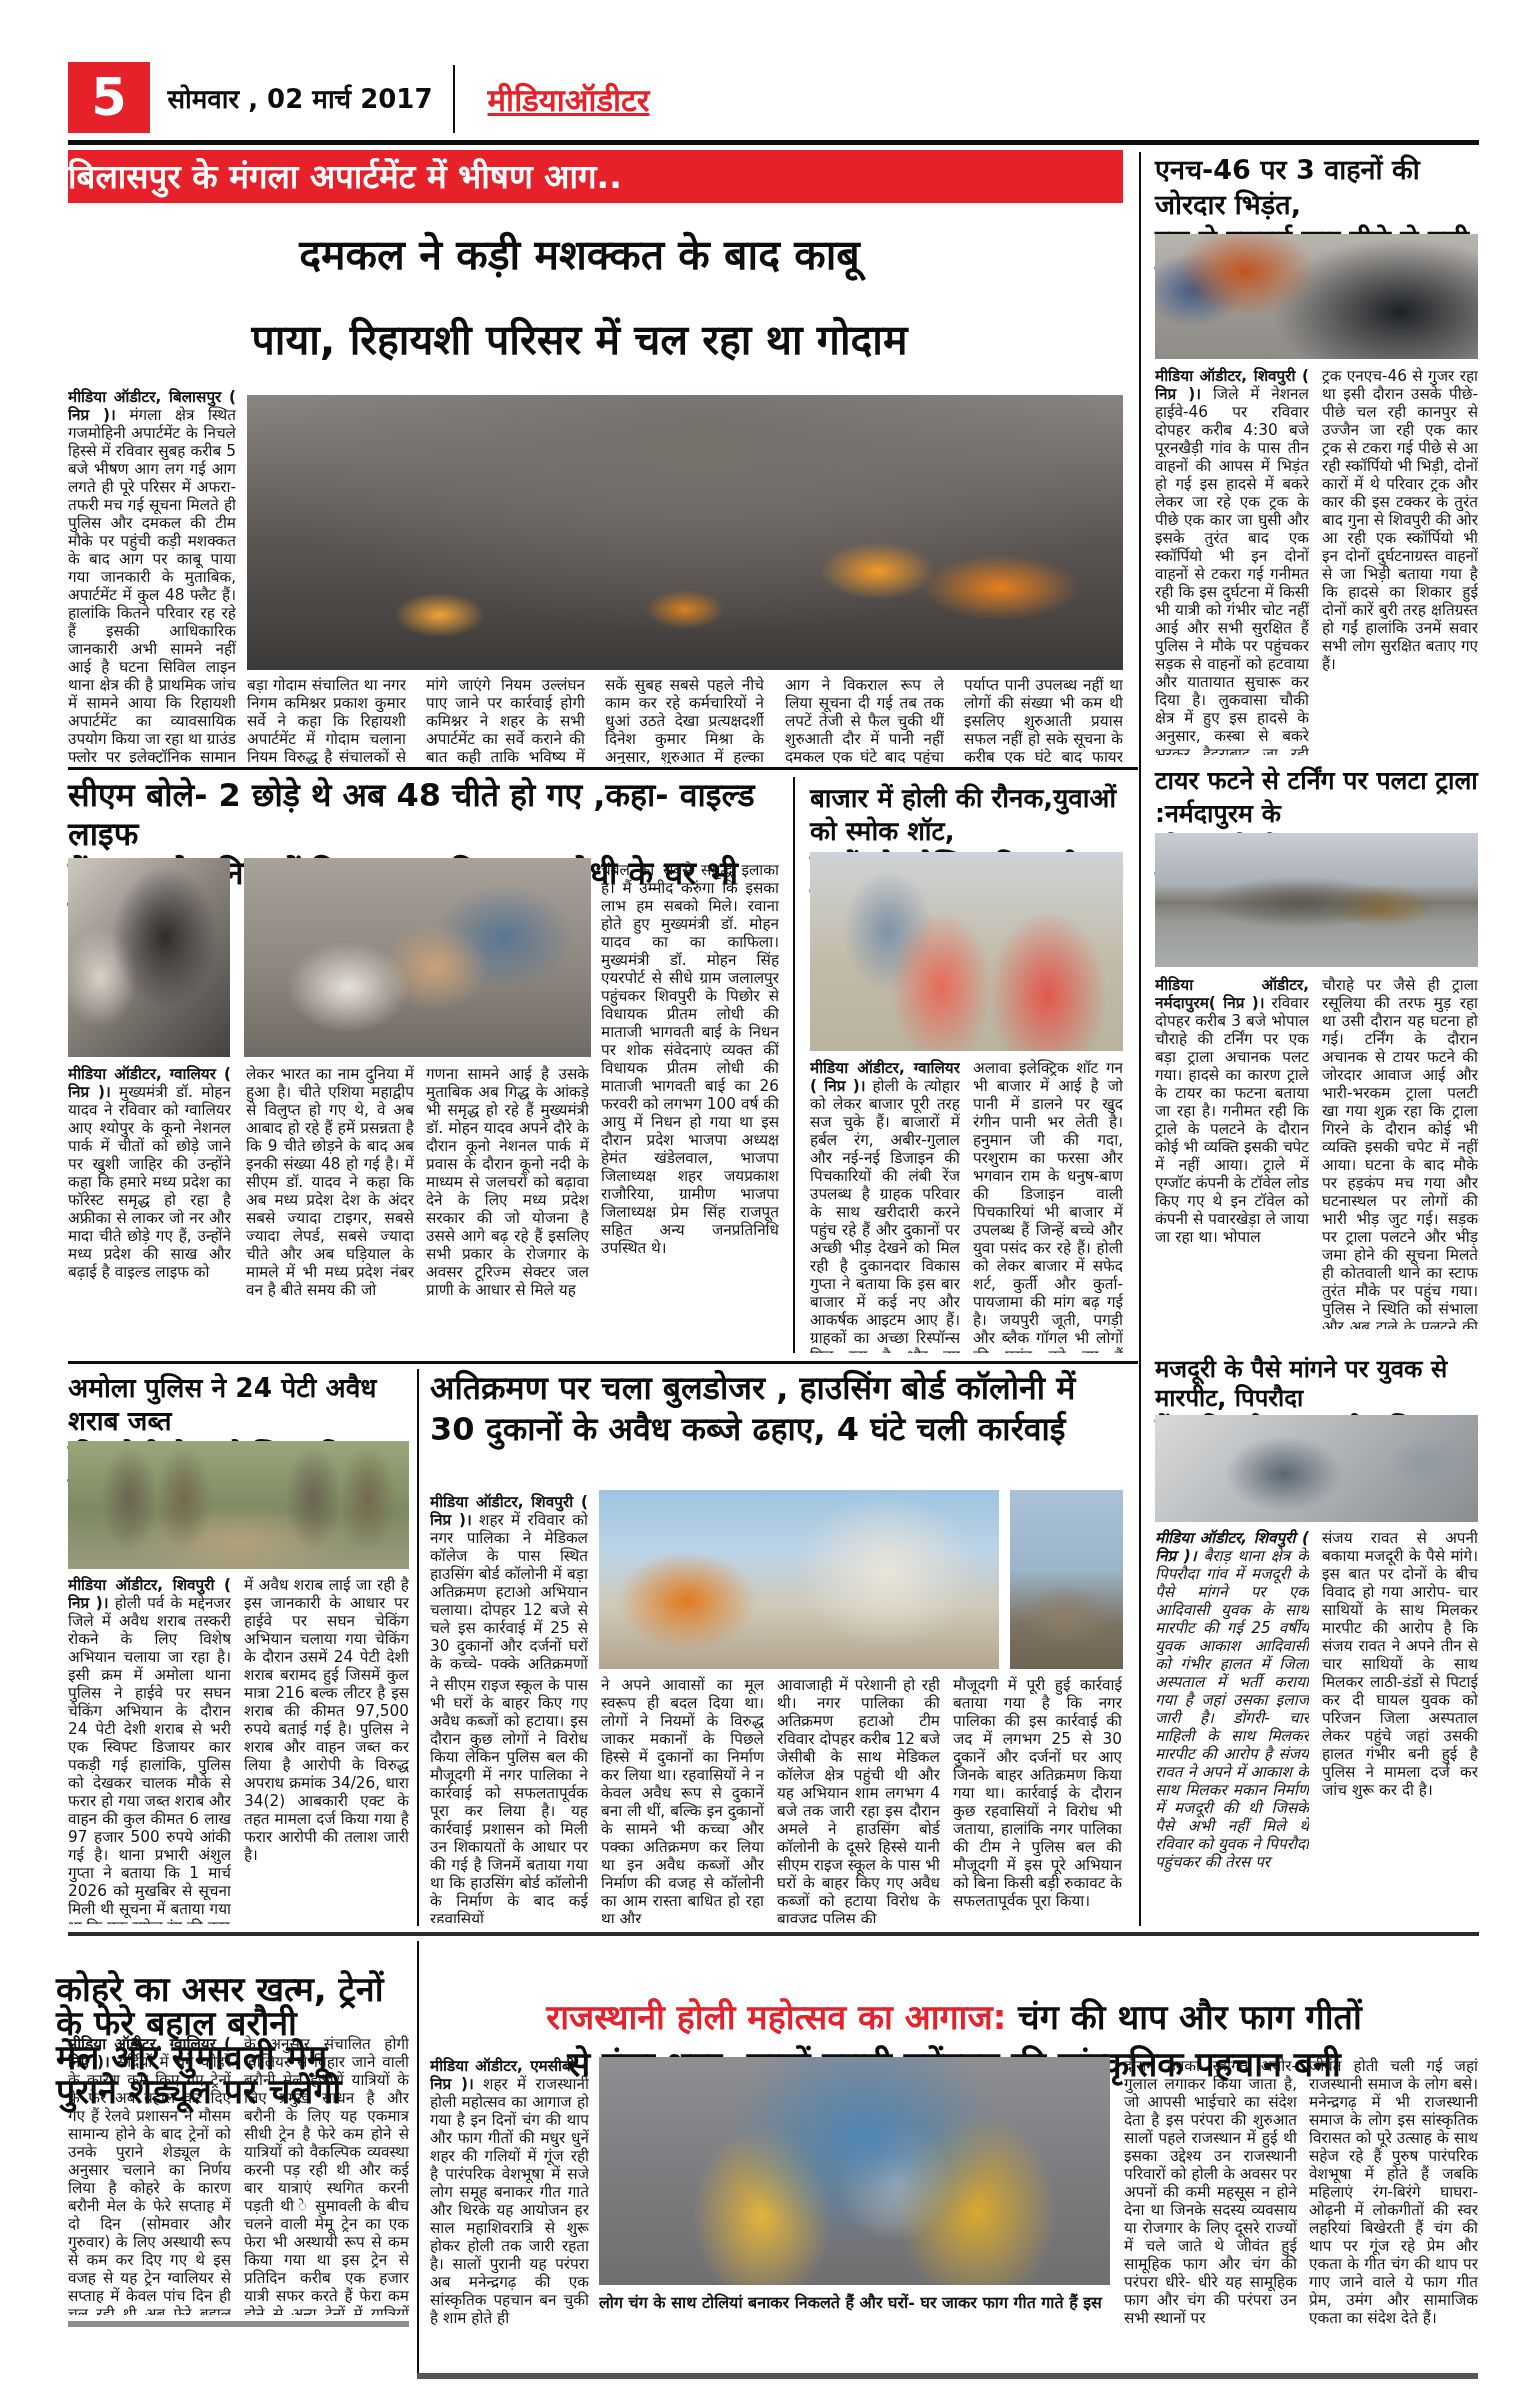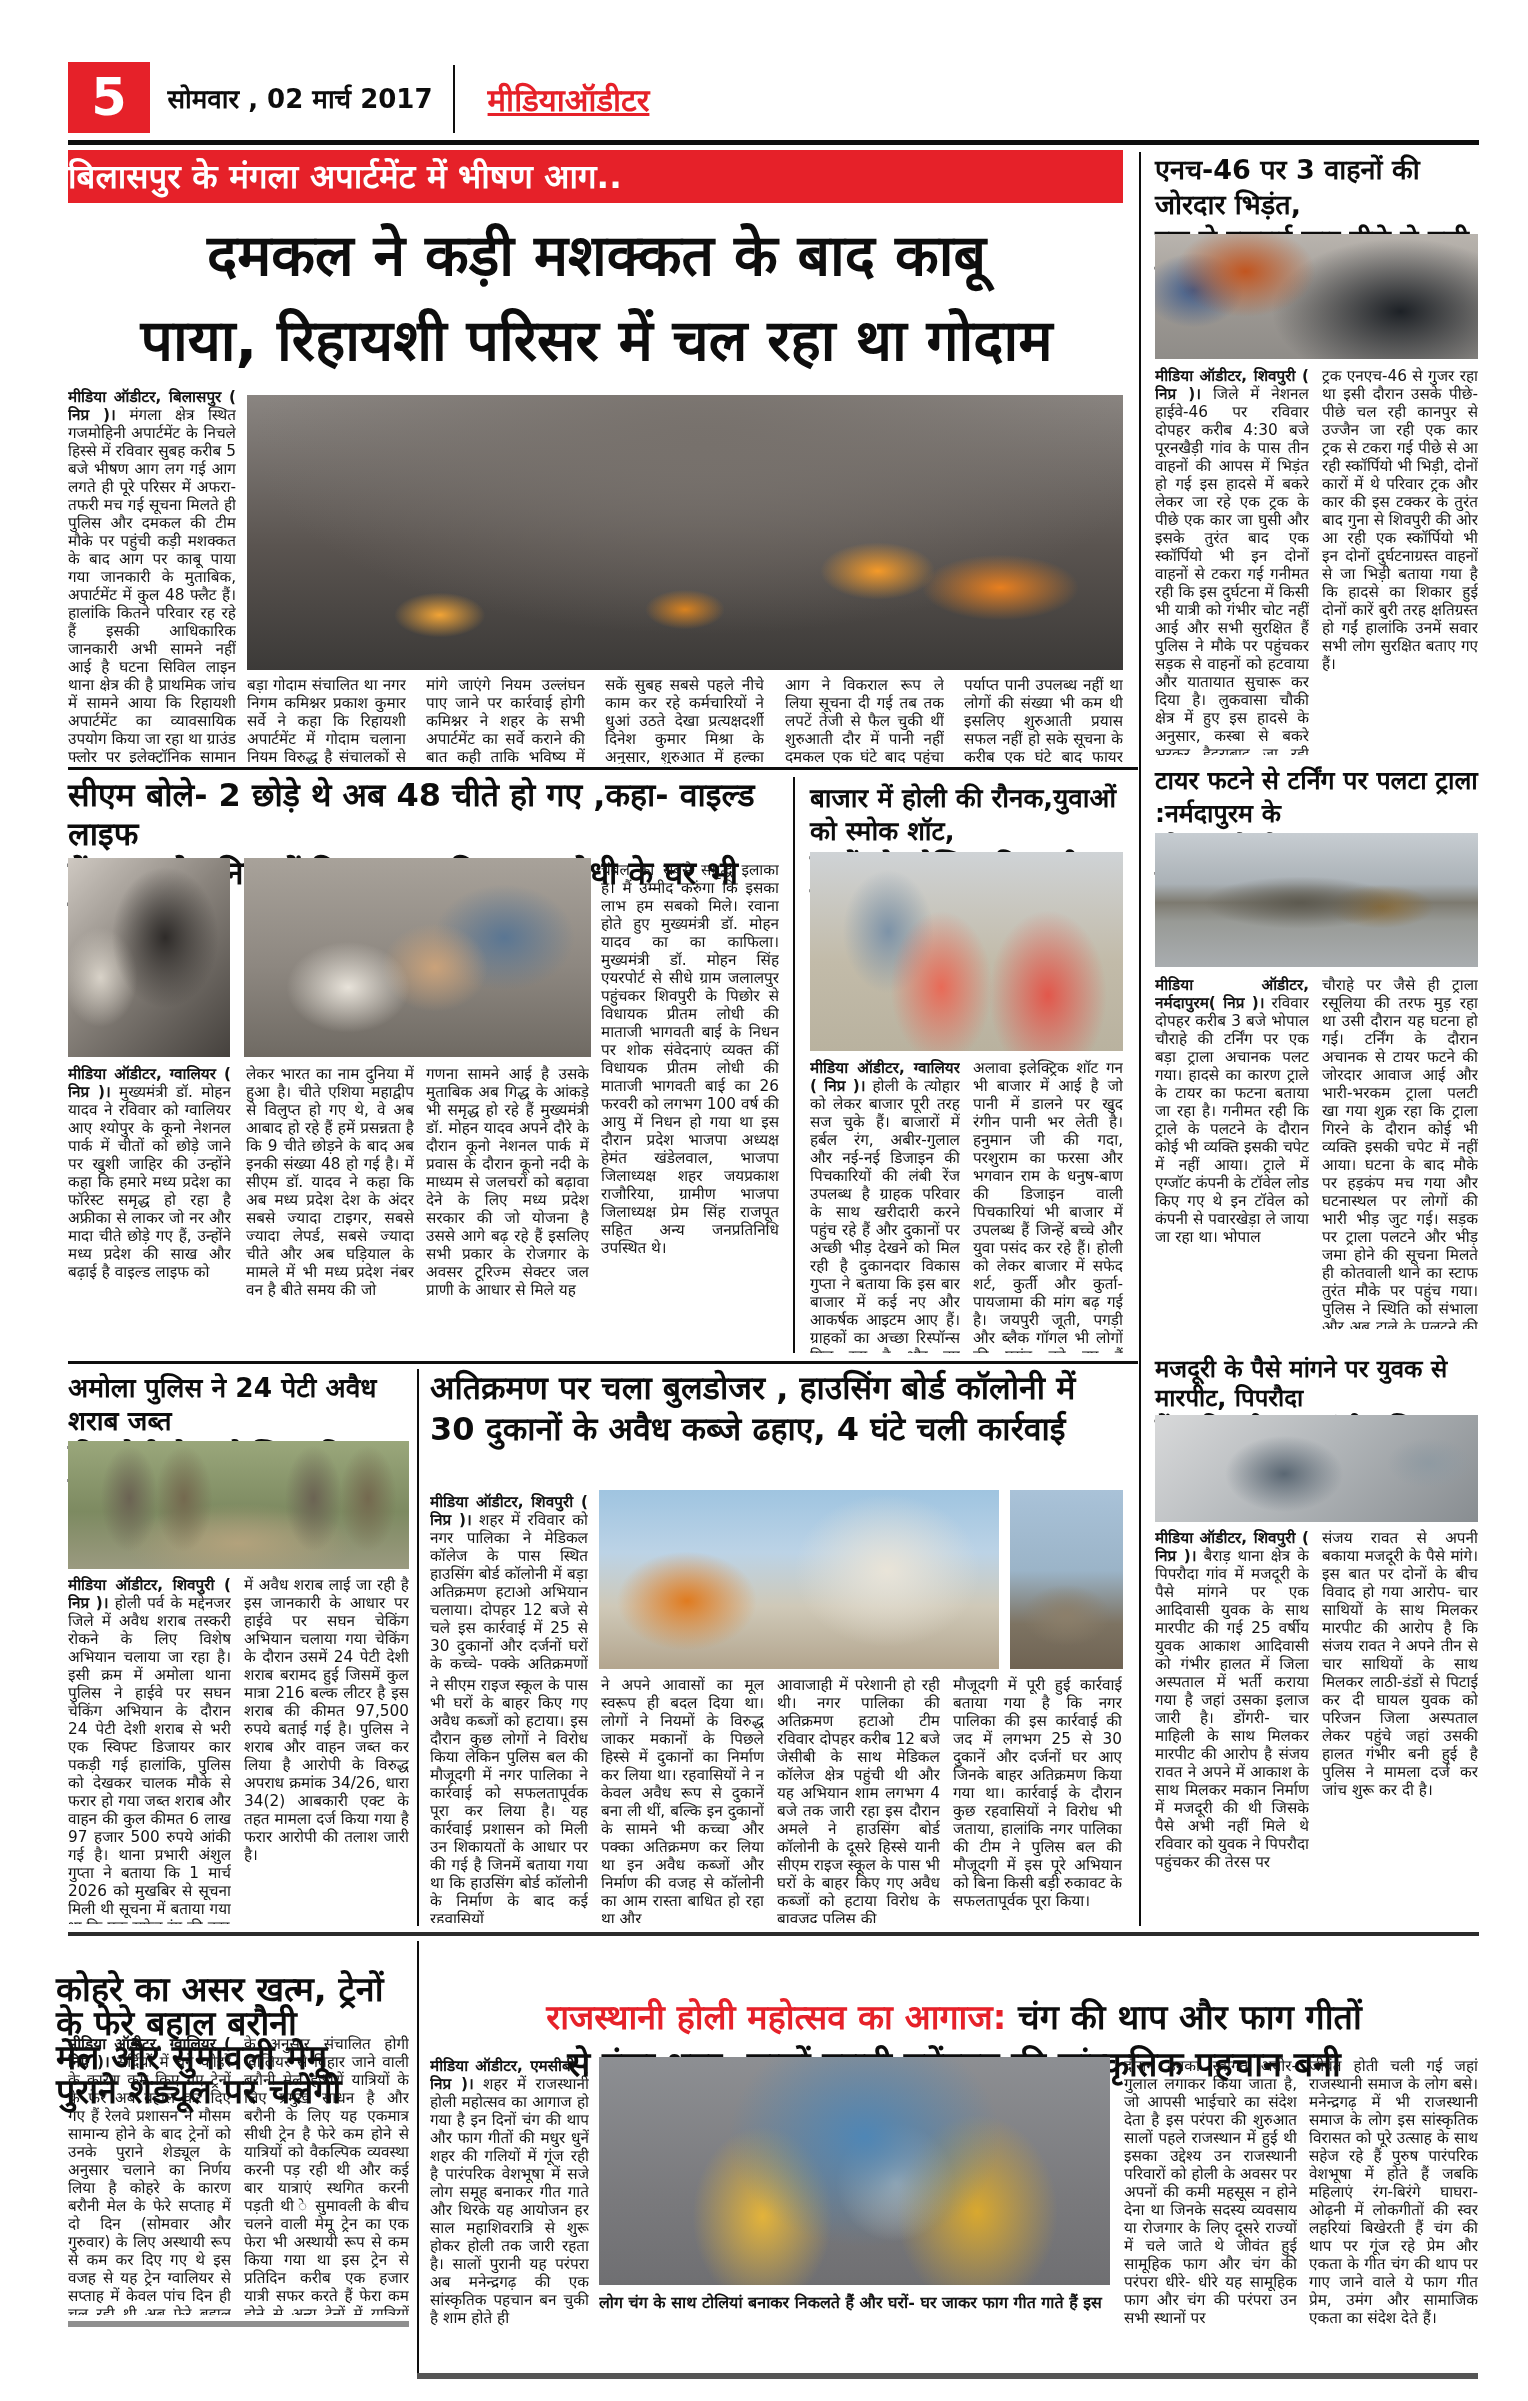--- a/index.html
+++ b/index.html
@@ -29,21 +29,21 @@
   </div>
   <div class="abs" style="left:159px;top:62px;width:282px;height:71px;display:flex;align-items:center;justify-content:center;font-weight:bold;font-size:26px;color:#0d0d0d;">सोमवार , 02 मार्च 2017</div>
   <div class="abs rule" style="left:453px;top:65px;width:2.4px;height:68px;"></div>
   <div class="abs red" style="left:467px;top:69px;width:203px;height:59px;display:flex;align-items:center;justify-content:center;font-weight:bold;font-size:31px;text-decoration:underline;">मीडियाऑडीटर</div>
   <div class="abs rule" style="left:68px;top:140px;width:1411px;height:5.3px;"></div>
 
   <div class="abs rule" style="left:1139px;top:152px;width:1.8px;height:1774px;"></div>
 
   <div>
     <div class="abs redbg kicker" style="left:68px;top:150px;width:1055px;height:53px;line-height:53px;font-size:33px;">बिलासपुर के मंगला अपार्टमेंट में भीषण आग..</div>
-    <div class="abs h hc" style="left:69px;top:213px;width:1055px;height:172px;font-size:57px;line-height:85px;">दमकल ने कड़ी मशक्कत के बाद काबू
+    <div class="abs h hc" style="left:52px;top:213px;width:1055px;height:172px;font-size:41px;line-height:85px;">दमकल ने कड़ी मशक्कत के बाद काबू
 पाया, रिहायशी परिसर में चल रहा था गोदाम</div>
     <div class="abs body-col" style="left:68px;top:388px;width:168px;height:375px;">
       <b>मीडिया ऑडीटर, बिलासपुर ( निप्र )।</b>
       <span>मंगला क्षेत्र स्थित गजमोहिनी अपार्टमेंट के निचले हिस्से में रविवार सुबह करीब 5 बजे भीषण आग लग गई आग लगते ही पूरे परिसर में अफरा-तफरी मच गई सूचना मिलते ही पुलिस और दमकल की टीम मौके पर पहुंची  कड़ी मशक्कत के बाद आग पर काबू पाया गया जानकारी के मुताबिक, अपार्टमेंट में कुल 48 फ्लैट हैं। हालांकि कितने परिवार रह रहे हैं इसकी आधिकारिक जानकारी अभी सामने नहीं आई है घटना सिविल लाइन थाना क्षेत्र की है  प्राथमिक जांच में सामने आया कि रिहायशी अपार्टमेंट का व्यावसायिक उपयोग किया जा रहा था ग्राउंड फ्लोर पर इलेक्ट्रॉनिक सामान का</span>
     </div>
     <div class="abs photo" style="left:247px;top:395px;width:876px;height:275px;background:
       radial-gradient(82px 41px at 72% 64%, #f59a28, transparent 70%),
       radial-gradient(112px 47px at 86% 70%, #e87f1f, transparent 70%),
       radial-gradient(65px 32px at 22% 80%, #f2a435, transparent 70%),
       radial-gradient(53px 26.4px at 50% 78%, #d9821f, transparent 75%),
@@ -166,21 +166,21 @@
     <div class="abs body-col" style="left:953px;top:1676px;width:169px;height:247px;">मौजूदगी में पूरी हुई कार्रवाई बताया गया है कि नगर पालिका की इस कार्रवाई की जद में लगभग 25 से 30 दुकानें और दर्जनों घर आए जिनके बाहर अतिक्रमण किया गया था। कार्रवाई के दौरान कुछ रहवासियों ने विरोध भी जताया, हालांकि नगर पालिका की टीम ने पुलिस बल की मौजूदगी में इस पूरे अभियान को बिना किसी बड़ी रुकावट के सफलतापूर्वक पूरा किया।</div>
   </div>
 
   <div>
     <div class="abs h" style="left:1155px;top:1355px;width:323px;height:56px;font-size:24px;line-height:29px;">मजदूरी के पैसे मांगने पर युवक से मारपीट, पिपरौदा
 में आदिवासी युवक गंभीर, जिला अस्पताल में भर्ती</div>
     <div class="abs photo" style="left:1155px;top:1415px;width:323px;height:107px;background:
       radial-gradient(82px 53px at 40% 55%, #5a6773, transparent 72%),
       radial-gradient(59px 35px at 85% 45%, #8f9aa2, transparent 72%),
       linear-gradient(135deg,#d8d9da 0%,#b4b8bb 45%,#888d91 100%);"></div>
-    <div class="abs body-col" style="left:1155px;top:1529px;width:154px;height:394px;">
+    <div class="abs body-col" style="left:1155px;top:1529px;width:154px;height:394px;font-style:italic;">
       <b>मीडिया ऑडीटर, शिवपुरी ( निप्र )।</b>
       <span>बैराड़ थाना क्षेत्र के पिपरौदा गांव में मजदूरी के पैसे मांगने पर एक आदिवासी युवक के साथ मारपीट की गई 25 वर्षीय युवक आकाश आदिवासी को गंभीर हालत में जिला अस्पताल में भर्ती कराया गया है जहां उसका इलाज जारी है। डोंगरी- चार माहिली के साथ मिलकर मारपीट की आरोप है  संजय रावत ने अपने में आकाश के साथ मिलकर मकान निर्माण में मजदूरी की थी जिसके पैसे अभी नहीं मिले थे रविवार को युवक ने पिपरौदा पहुंचकर की तेरस पर</span>
     </div>
     <div class="abs body-col" style="left:1322px;top:1529px;width:156px;height:394px;">संजय रावत से अपनी बकाया मजदूरी के पैसे मांगे। इस बात पर दोनों के बीच विवाद हो गया आरोप- चार साथियों के साथ मिलकर मारपीट की आरोप है कि संजय रावत ने अपने तीन से चार साथियों के साथ मिलकर लाठी-डंडों से पिटाई कर दी घायल युवक को परिजन जिला अस्पताल लेकर पहुंचे जहां उसकी हालत गंभीर बनी हुई है पुलिस ने मामला दर्ज कर जांच शुरू कर दी है।</div>
   </div>
 
   <div class="abs rule" style="left:68px;top:1932px;width:1411px;height:4.1px;background:#2c2c2c;"></div>
 
   <div>
     <div class="abs h" style="left:56px;top:1944px;width:341px;height:82px;font-size:34px;line-height:34px;margin-top:28px;">कोहरे का असर खत्म, ट्रेनों के फेरे बहाल बरौनी

